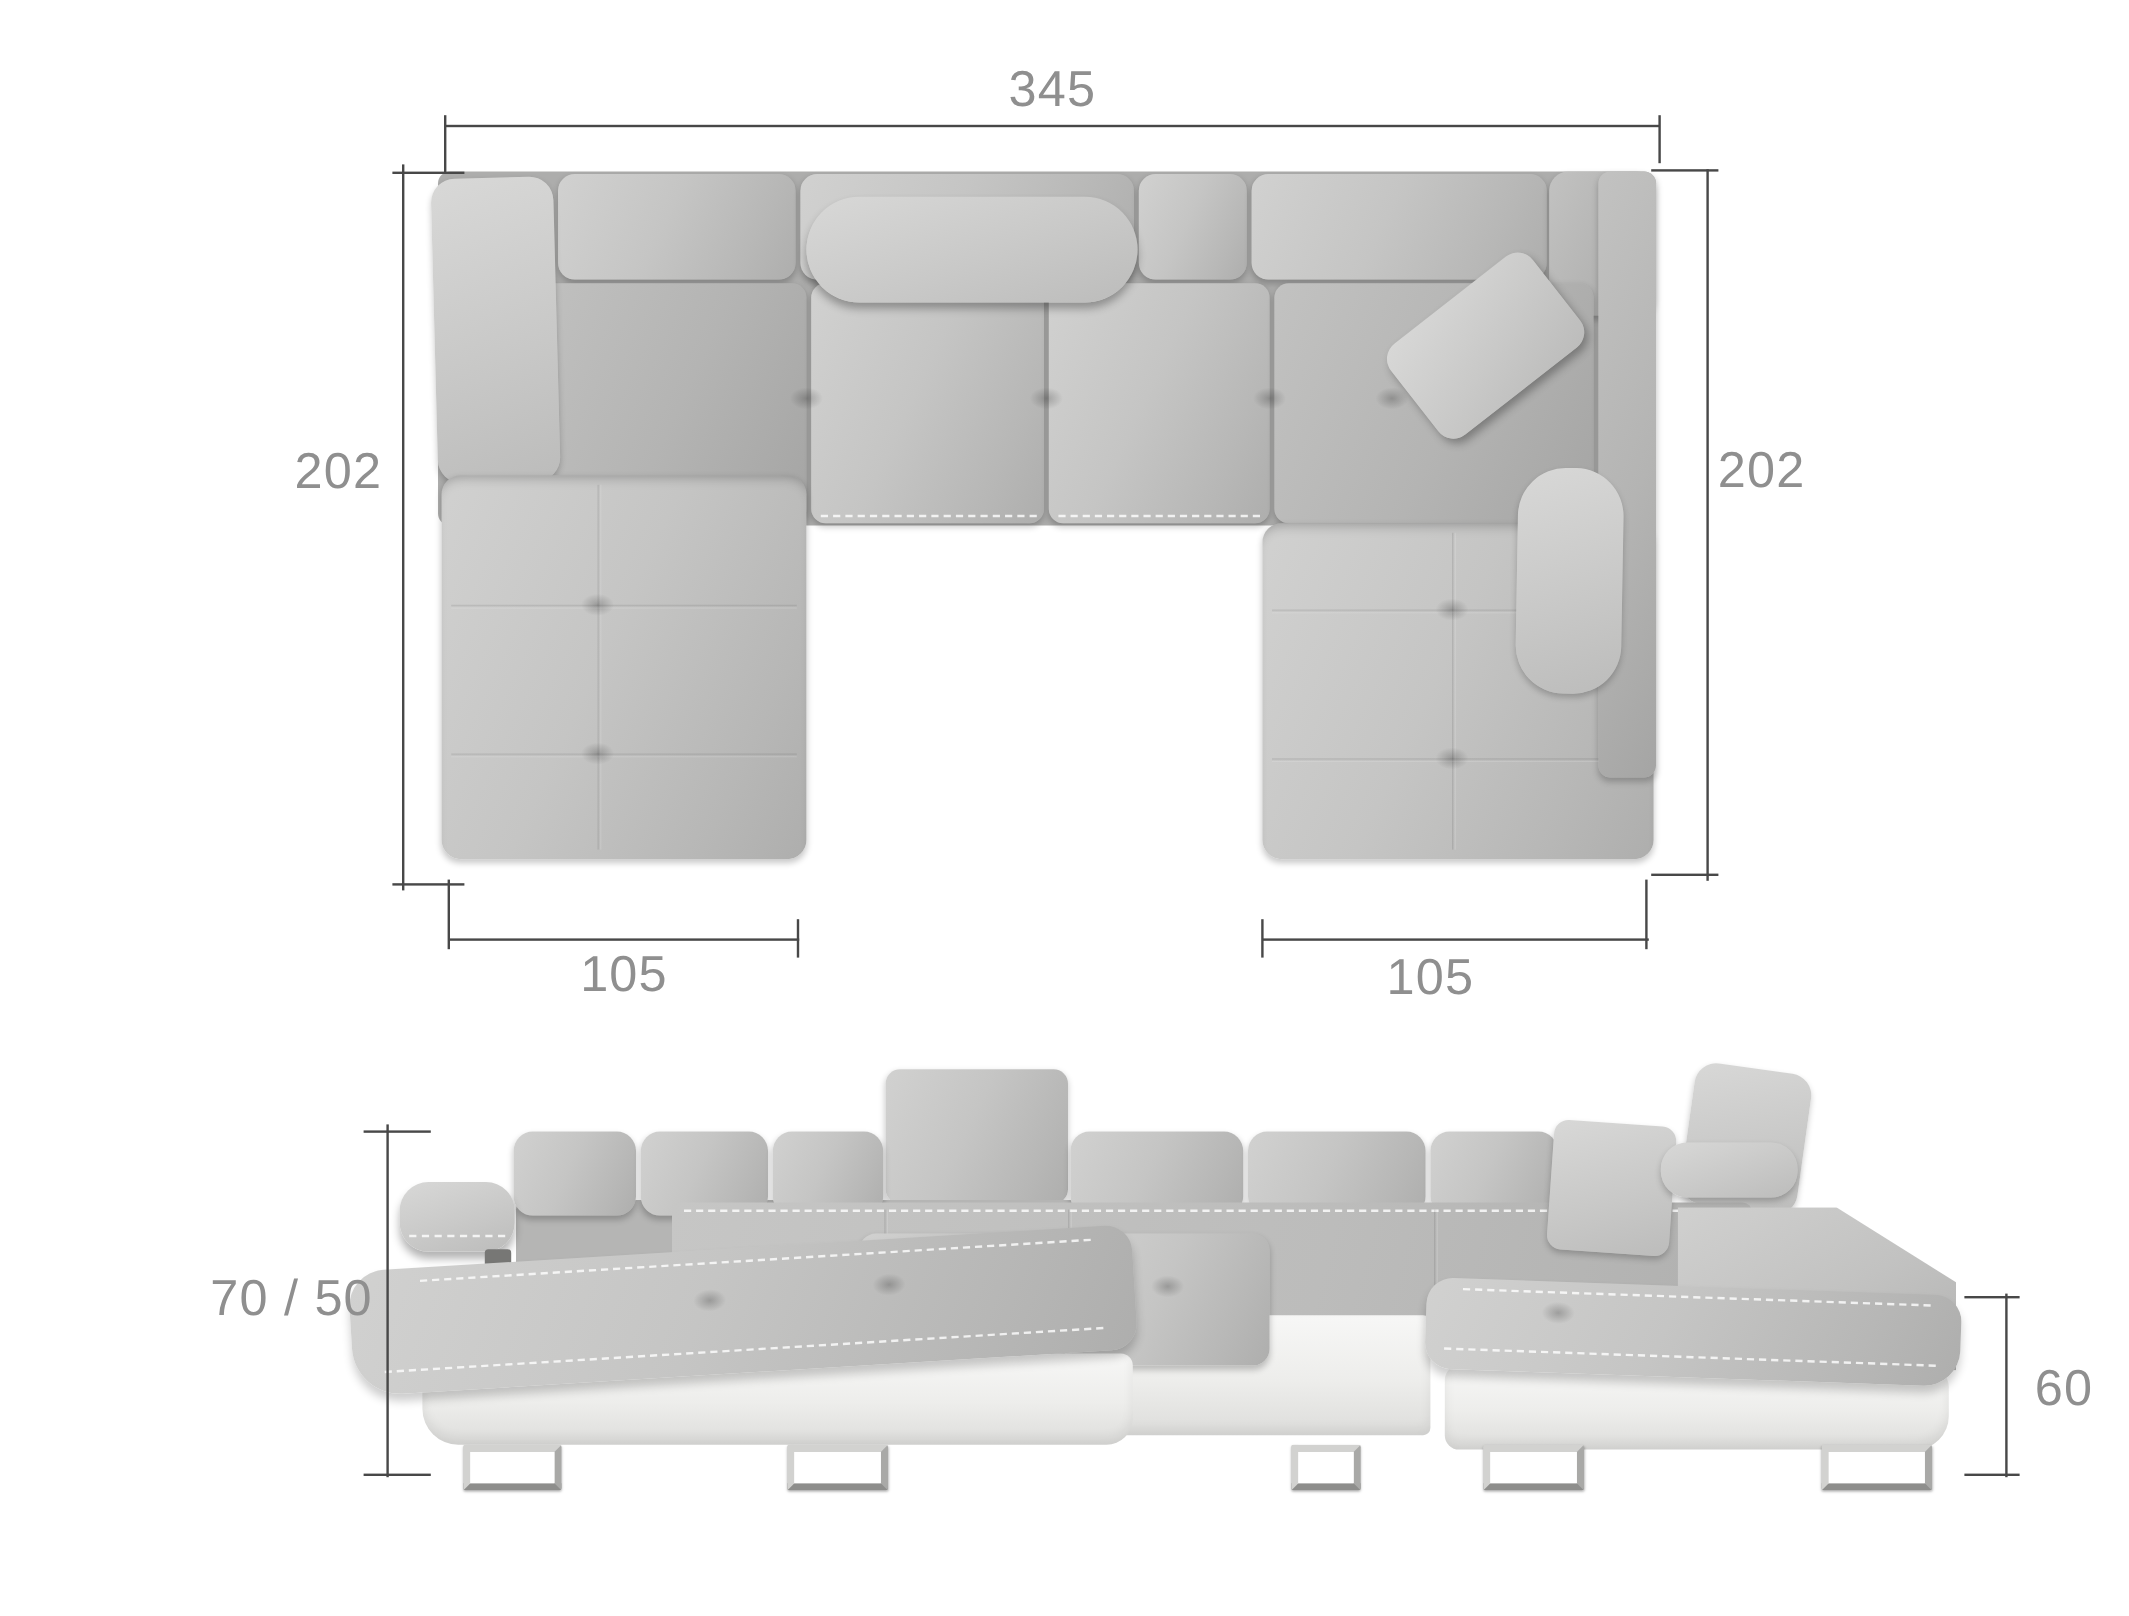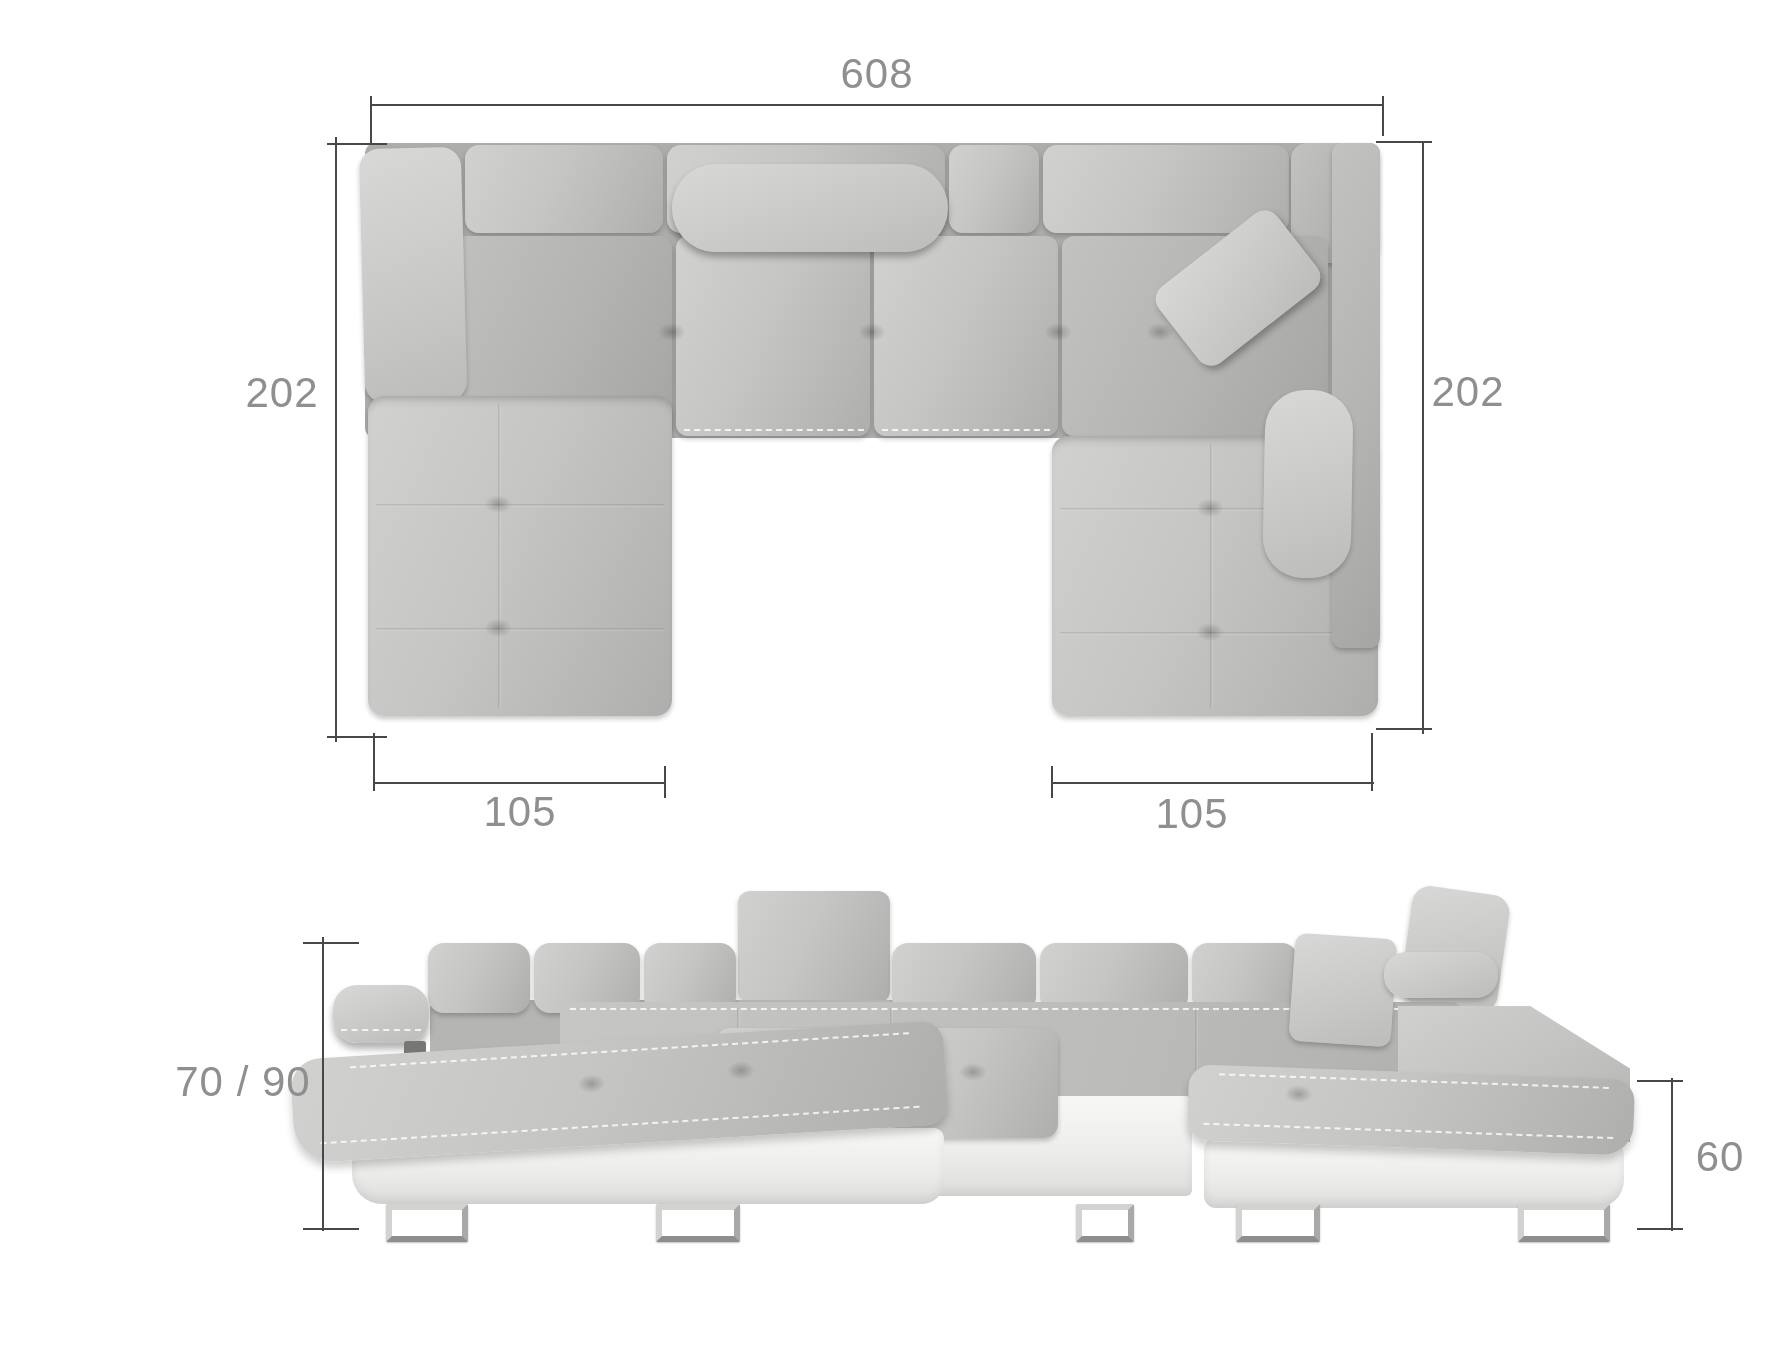--- a/index.html
+++ b/index.html
@@ -160,21 +160,21 @@
   <div class="leg" style="left:386px;top:374px;width:70px;"></div>
   <div class="leg" style="left:656px;top:374px;width:72px;"></div>
   <div class="leg" style="left:1076px;top:374px;width:46px;"></div>
   <div class="leg" style="left:1236px;top:374px;width:72px;"></div>
   <div class="leg" style="left:1518px;top:374px;width:80px;"></div>
 </section>
 
 <div class="dl" style="left:371px;top:104px;width:1012px;height:2px;"></div>
 <div class="dl" style="left:370px;top:96px;width:2px;height:48px;"></div>
 <div class="dl" style="left:1382px;top:96px;width:2px;height:40px;"></div>
-<div class="dlab" style="left:797px;top:48px;width:160px;">608</div>
+<div class="dlab" style="left:797px;top:48px;width:160px;">345</div>
 
 <div class="dl" style="left:335px;top:137px;width:2px;height:605px;"></div>
 <div class="dl" style="left:327px;top:143px;width:60px;height:2px;"></div>
 <div class="dl" style="left:327px;top:736px;width:60px;height:2px;"></div>
 <div class="dlab" style="left:222px;top:367px;width:120px;">202</div>
 
 <div class="dl" style="left:1422px;top:141px;width:2px;height:593px;"></div>
 <div class="dl" style="left:1376px;top:141px;width:56px;height:2px;"></div>
 <div class="dl" style="left:1376px;top:728px;width:56px;height:2px;"></div>
 <div class="dlab" style="left:1408px;top:366px;width:120px;">202</div>
@@ -185,18 +185,18 @@
 <div class="dlab" style="left:450px;top:786px;width:140px;">105</div>
 
 <div class="dl" style="left:1052px;top:782px;width:322px;height:2px;"></div>
 <div class="dl" style="left:1051px;top:766px;width:2px;height:32px;"></div>
 <div class="dl" style="left:1371px;top:733px;width:2px;height:58px;"></div>
 <div class="dlab" style="left:1122px;top:788px;width:140px;">105</div>
 
 <div class="dl" style="left:322px;top:937px;width:2px;height:294px;"></div>
 <div class="dl" style="left:303px;top:942px;width:56px;height:2px;"></div>
 <div class="dl" style="left:303px;top:1228px;width:56px;height:2px;"></div>
-<div class="dlab" style="left:120px;top:1056px;width:246px;">70 / 90</div>
+<div class="dlab" style="left:120px;top:1056px;width:246px;">70 / 50</div>
 
 <div class="dl" style="left:1671px;top:1078px;width:2px;height:153px;"></div>
 <div class="dl" style="left:1637px;top:1080px;width:46px;height:2px;"></div>
 <div class="dl" style="left:1637px;top:1228px;width:46px;height:2px;"></div>
 <div class="dlab" style="left:1680px;top:1131px;width:80px;">60</div>
 
 </body></html>

